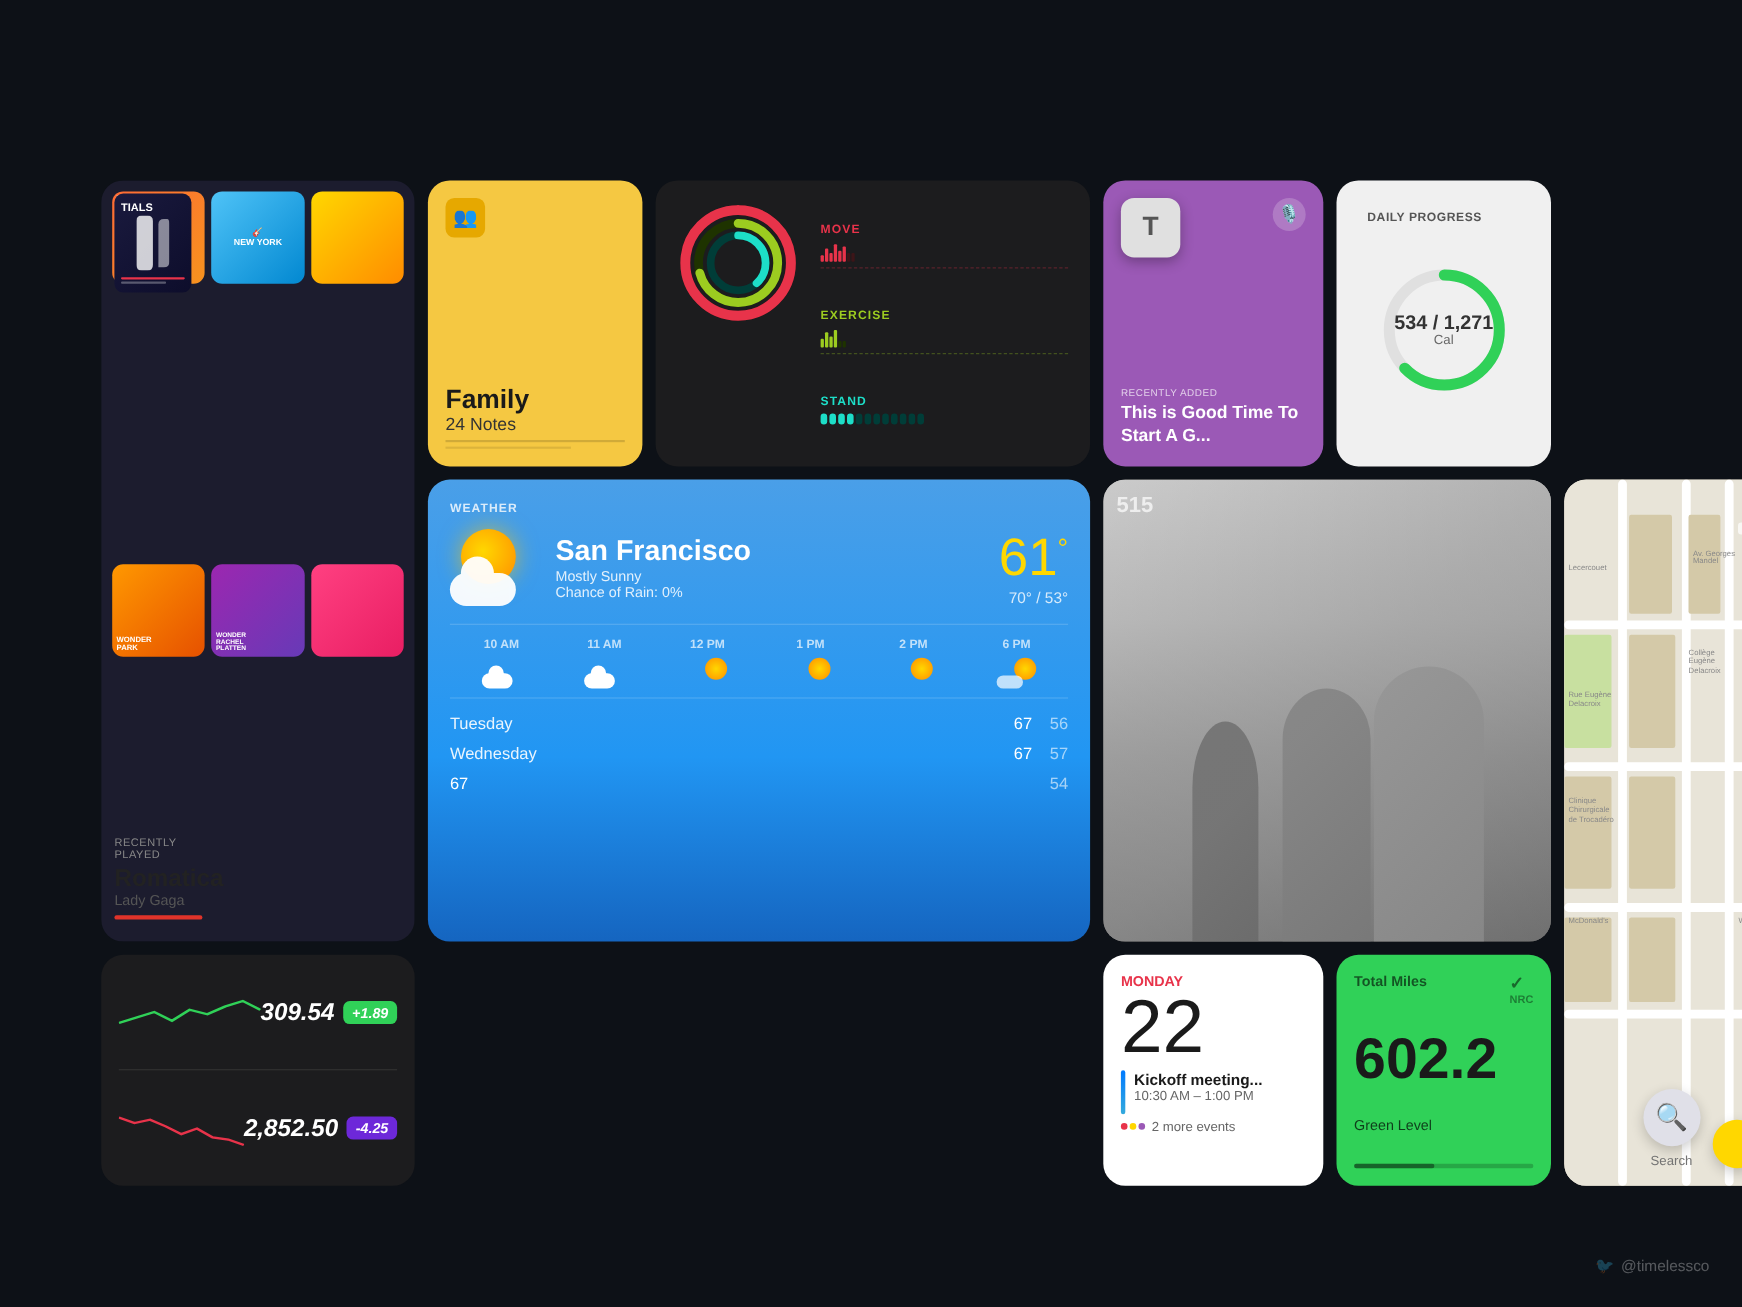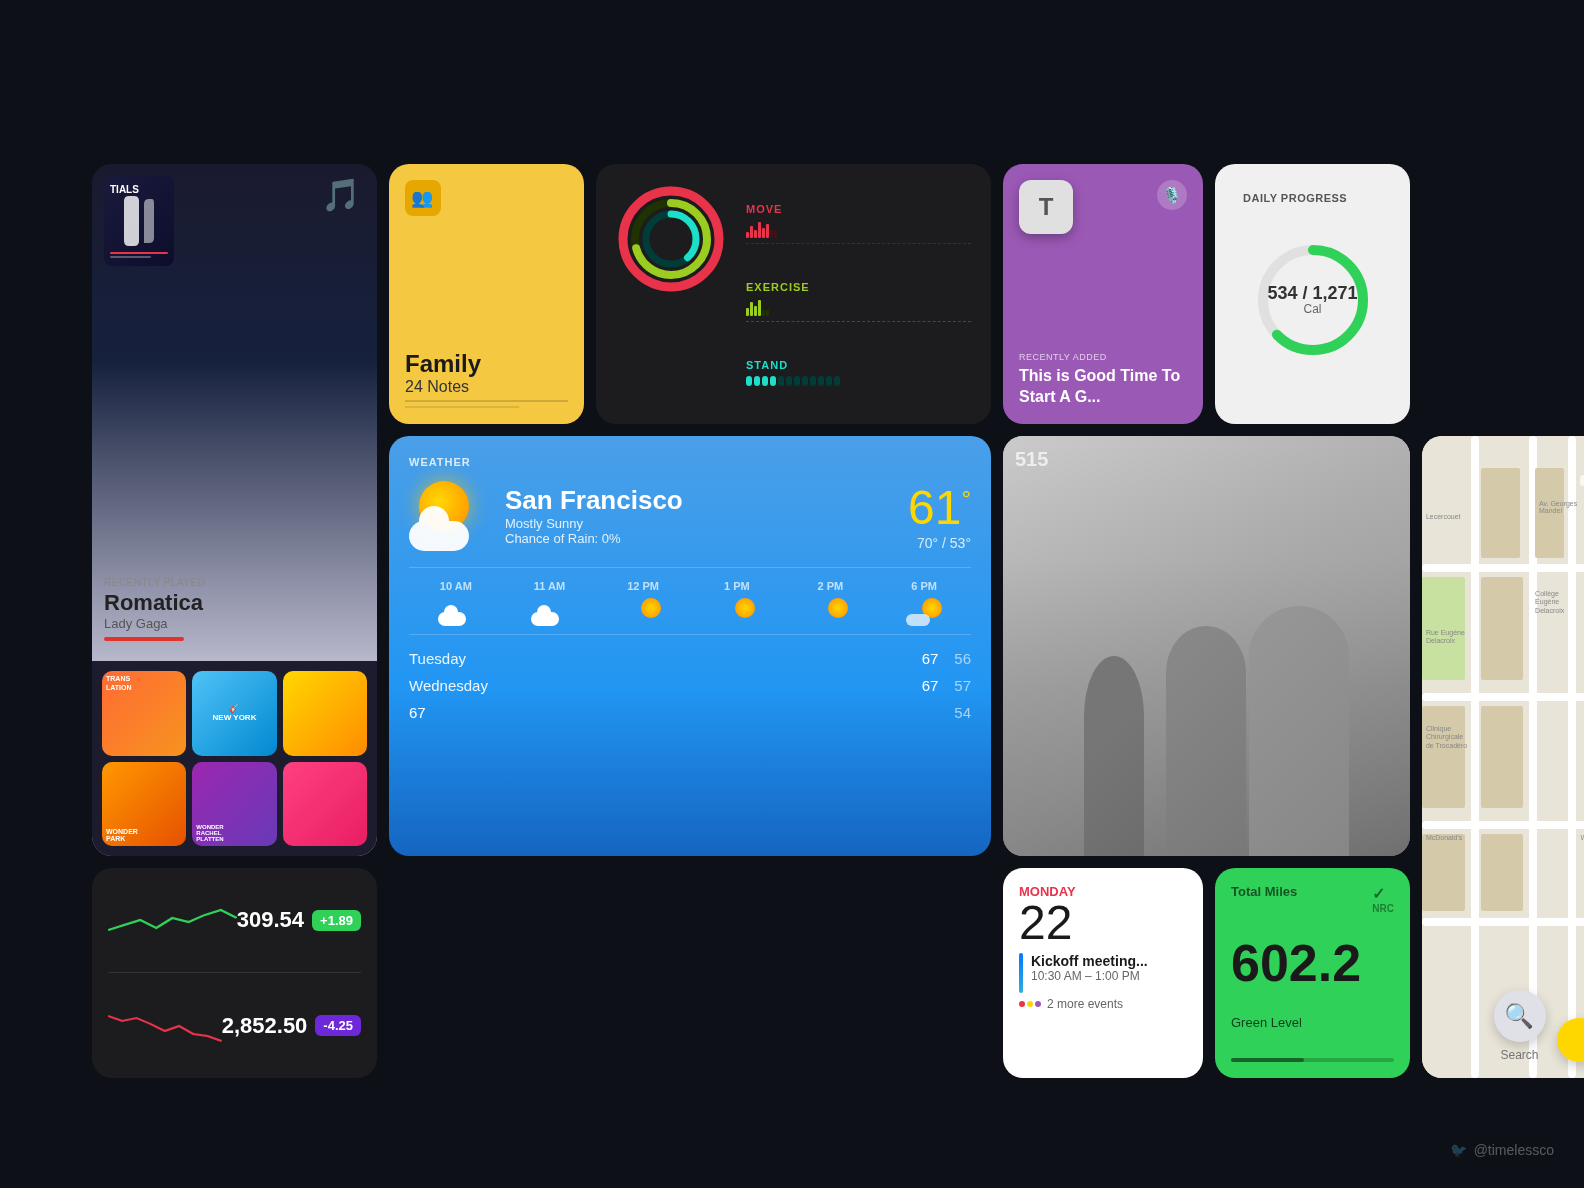--- a/index.html
+++ b/index.html
@@ -31,21 +31,21 @@
     }
 
     
     .music-widget {
       grid-column: 1;
       grid-row: 1 / 3;
       background: linear-gradient(160deg, #1c1c2e 0%, #2a2a3e 50%, #c8c8d8 100%);
       border-radius: 20px;
       padding: 0;
       display: flex;
-      flex-direction: column;
+      flex-direction: row;
     }
     .music-top {
       position: relative;
       flex: 1;
       background: linear-gradient(180deg, #1a1a2e 0%, #16213e 40%, #b8b8cc 100%);
       display: flex;
       flex-direction: column;
     }
     .music-album-art {
       width: 70px;
@@ -498,20 +498,21 @@
       border-radius: 20px;
       padding: 16px;
       display: flex;
       flex-direction: column;
       justify-content: space-around;
     }
     .stock-row {
       display: flex;
       align-items: center;
       justify-content: flex-end;
+      font-style: italic;
     }
     .stock-value {
       font-size: 22px;
       font-weight: 600;
       color: white;
     }
     .stock-badge {
       padding: 3px 8px;
       border-radius: 6px;
       font-size: 13px;
@@ -534,21 +535,21 @@
       display: flex;
       flex-direction: column;
     }
     .cal-day-label {
       font-size: 13px;
       font-weight: 600;
       color: #e8334a;
       text-transform: uppercase;
     }
     .cal-date {
-      font-size: 48px;
+      font-size: 68px;
       font-weight: 300;
       color: #1a1a1a;
       line-height: 1;
     }
     .cal-event {
       display: flex;
       align-items: flex-start;
       gap: 8px;
       margin-top: 6px;
     }

